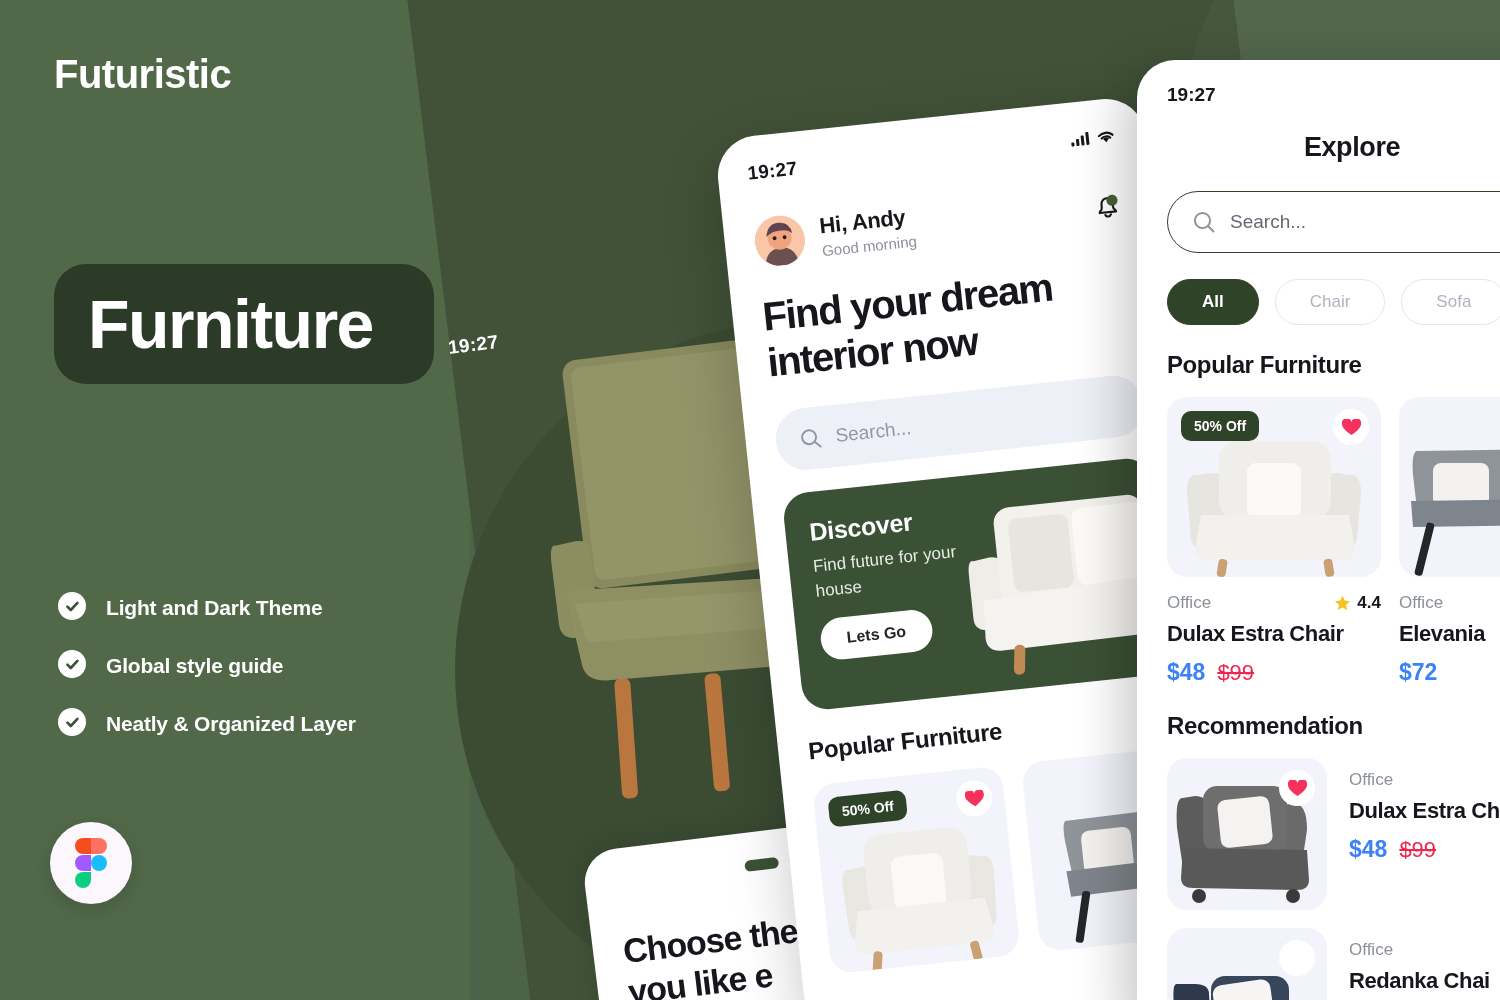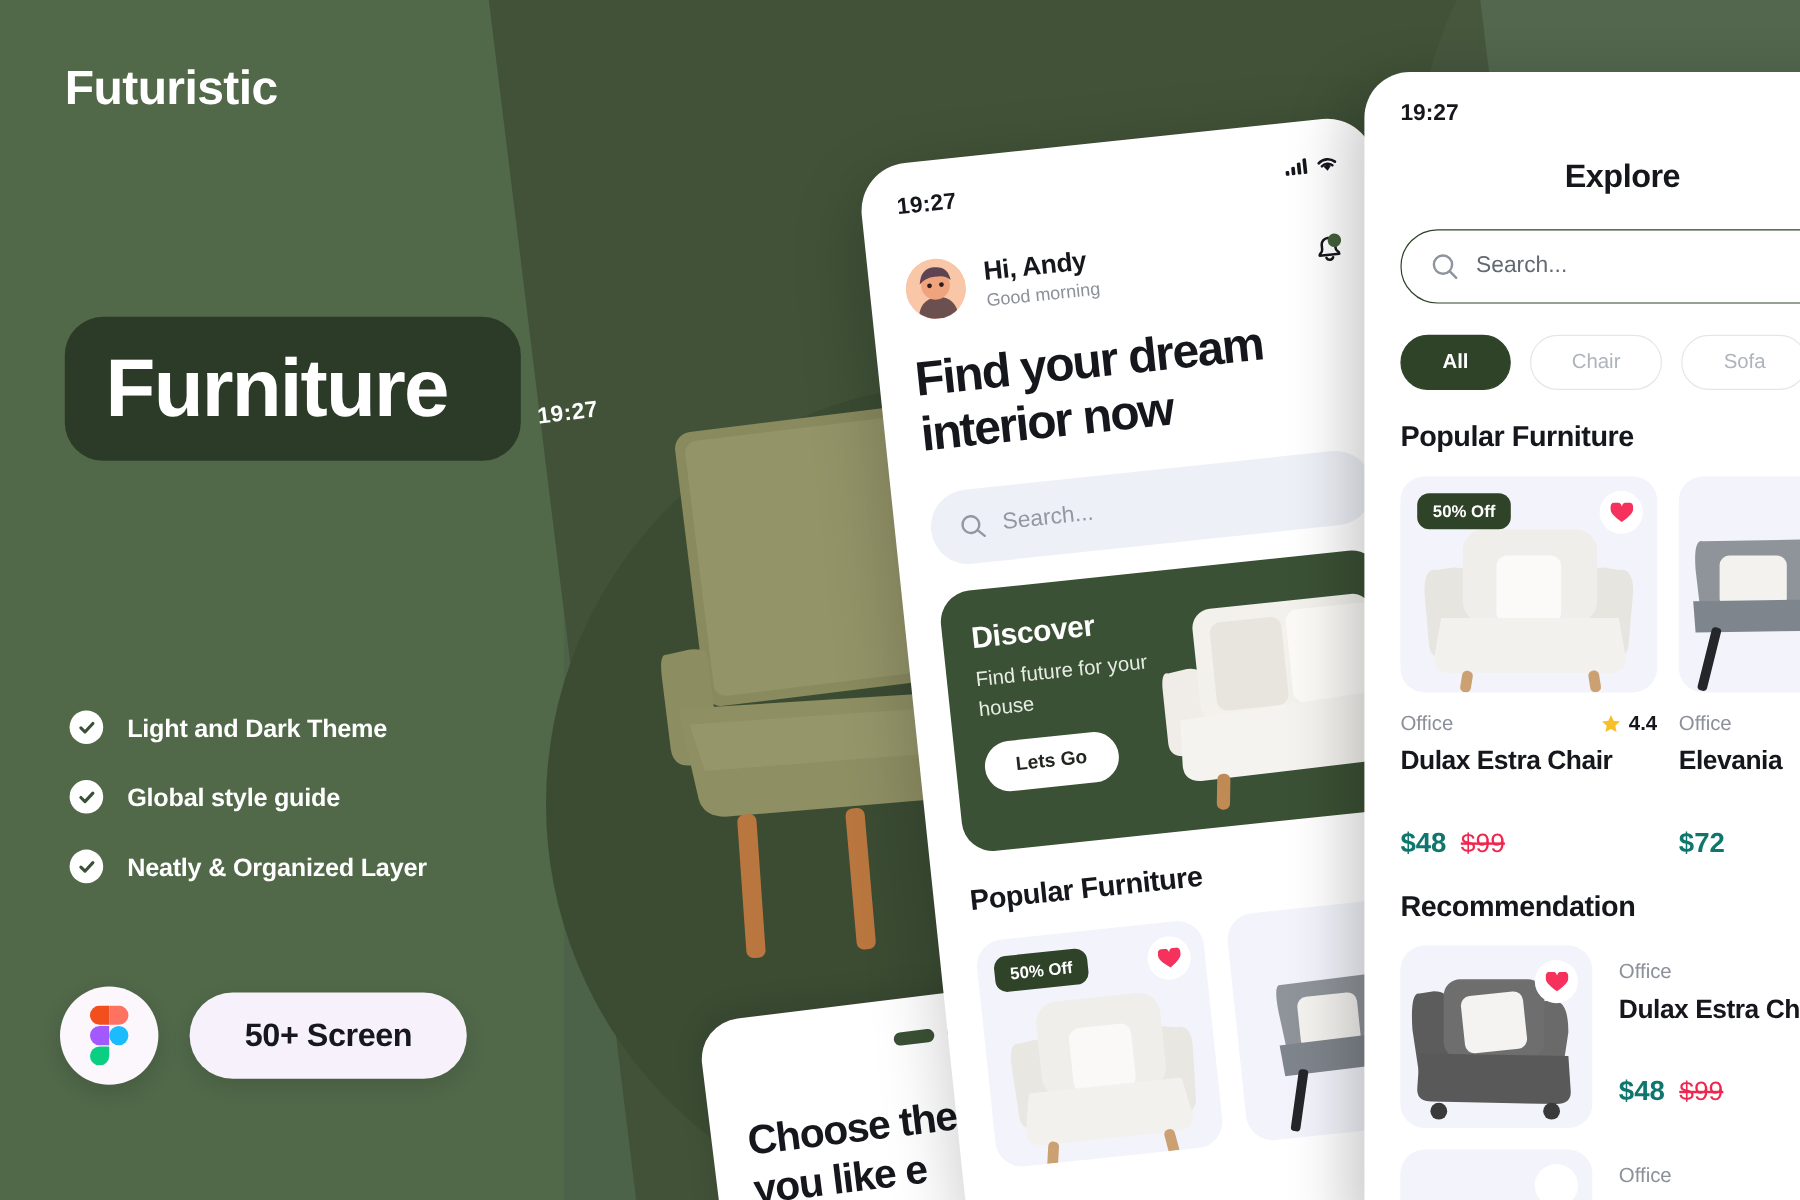--- a/index.html
+++ b/index.html
@@ -185,21 +185,21 @@
   .ex-card{ width:214px; flex:0 0 auto; }
   .ex-thumb{
     width:214px; height:180px; border-radius:20px; background:#f3f4fb;
     position:relative; overflow:hidden;
   }
   .ex-meta{ display:flex; align-items:center; justify-content:space-between; margin-top:16px; }
   .ex-cat{ font-size:17px; color:#8b9099; }
   .ex-rate{ display:flex; align-items:center; gap:6px; font-size:17px; font-weight:bold; color:#15171c; }
   .ex-name{ font-size:22px; font-weight:bold; color:#15171c; margin-top:8px; letter-spacing:-0.4px; white-space:nowrap; }
   .ex-price{ margin-top:12px; display:flex; align-items:baseline; gap:12px; }
-  .price-now{ font-size:23px; font-weight:bold; color:#0f766e;margin-top:30px; }
+  .price-now{ font-size:23px; font-weight:bold; color:#3b82f6; }
   .price-was{ font-size:22px; color:#f0264e; text-decoration:line-through; }
 
   .rec-item{ display:flex; gap:22px; margin-top:18px; align-items:flex-start; }
   .rec-thumb{ width:160px; height:152px; border-radius:20px; background:#f3f4fb; position:relative; overflow:hidden; flex:0 0 auto; }
   .rec-info{ padding-top:12px; }
   .rec-cat{ font-size:17px; color:#8b9099; }
   .rec-name{ font-size:22px; font-weight:bold; color:#15171c; margin-top:8px; letter-spacing:-0.4px; white-space:nowrap;text-align:right; }
   .rec-price{ margin-top:12px; display:flex; align-items:baseline; gap:12px; }
 </style>
 </head>
@@ -499,16 +499,15 @@
   <div class="bottom-row">
     <div class="figma-badge">
       <svg width="34" height="50" viewBox="0 0 34 50">
         <path d="M9 0 h8 v16 h-8 a8 8 0 0 1 0-16 z" fill="#f24e1e"></path>
         <path d="M17 0 h8 a8 8 0 0 1 0 16 h-8 z" fill="#ff7262"></path>
         <path d="M9 17 h8 v16 h-8 a8 8 0 0 1 0-16 z" fill="#a259ff"></path>
         <circle cx="25" cy="25" r="8" fill="#1abcfe"></circle>
         <path d="M9 34 h8 v8 a8 8 0 1 1 -8 -8 z" fill="#0acf83"></path>
       </svg>
     </div>
-    <div class="screen-pill">50+ Screen</div>
   </div>
 
 </div>
 
 </body></html>

